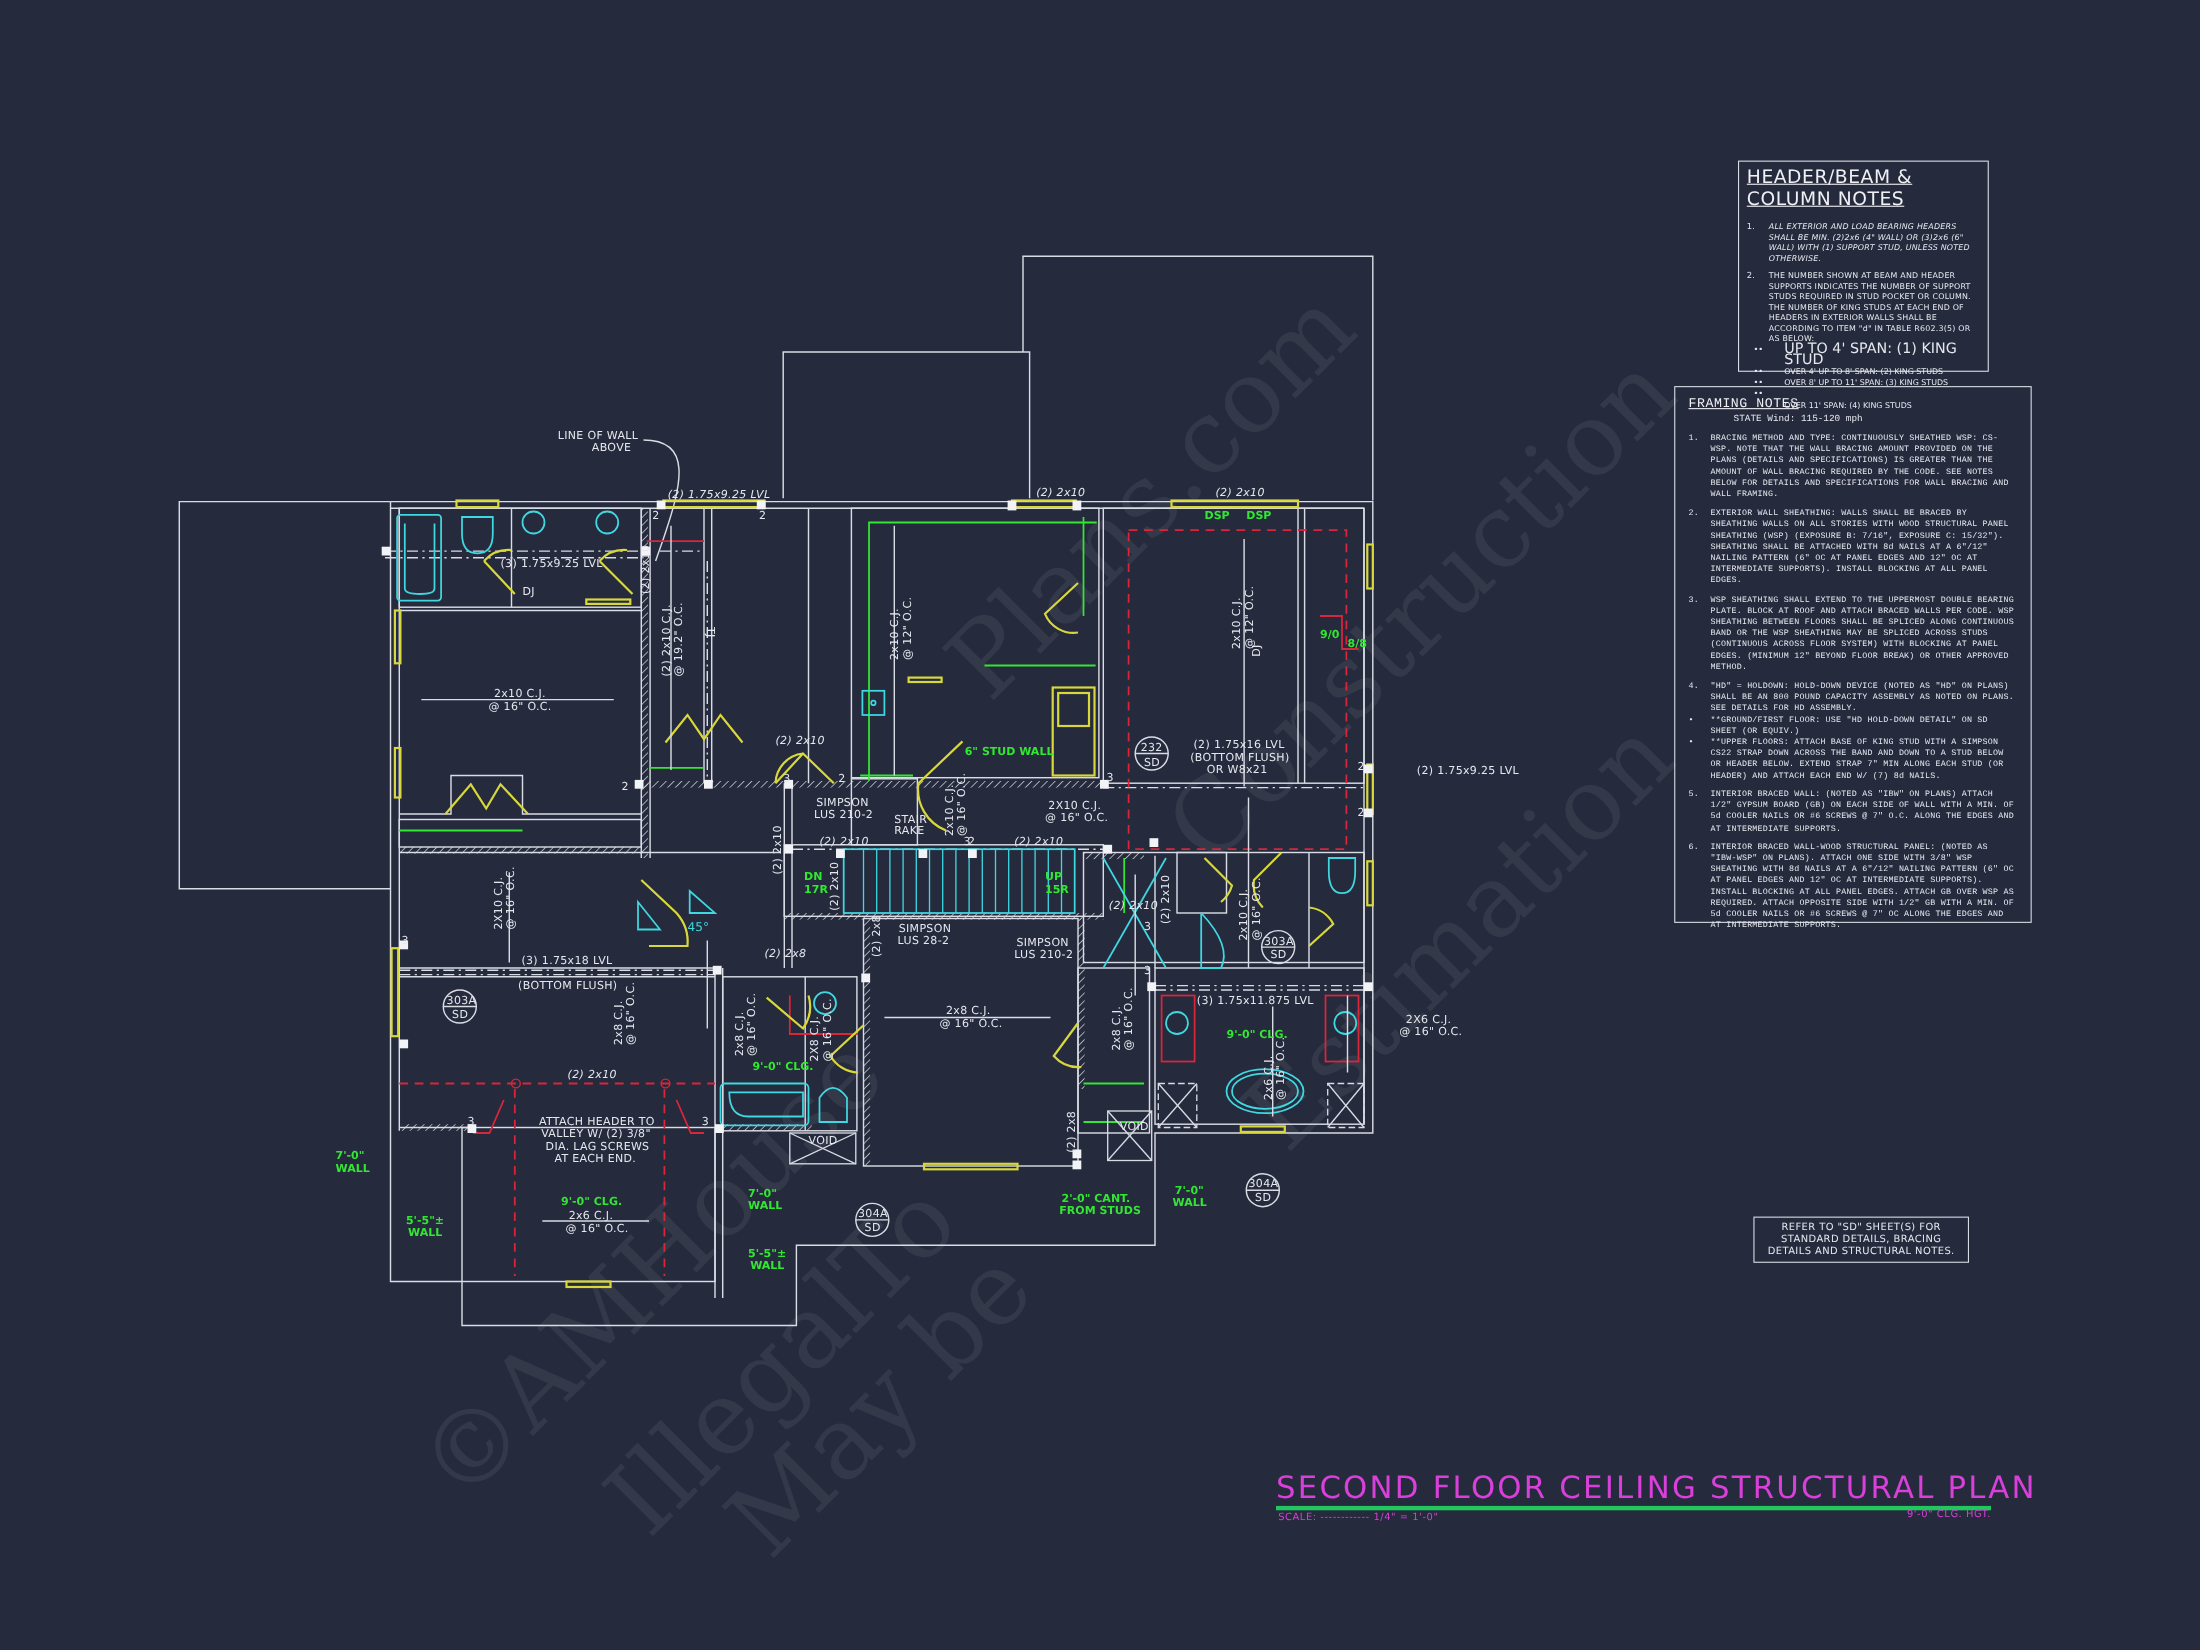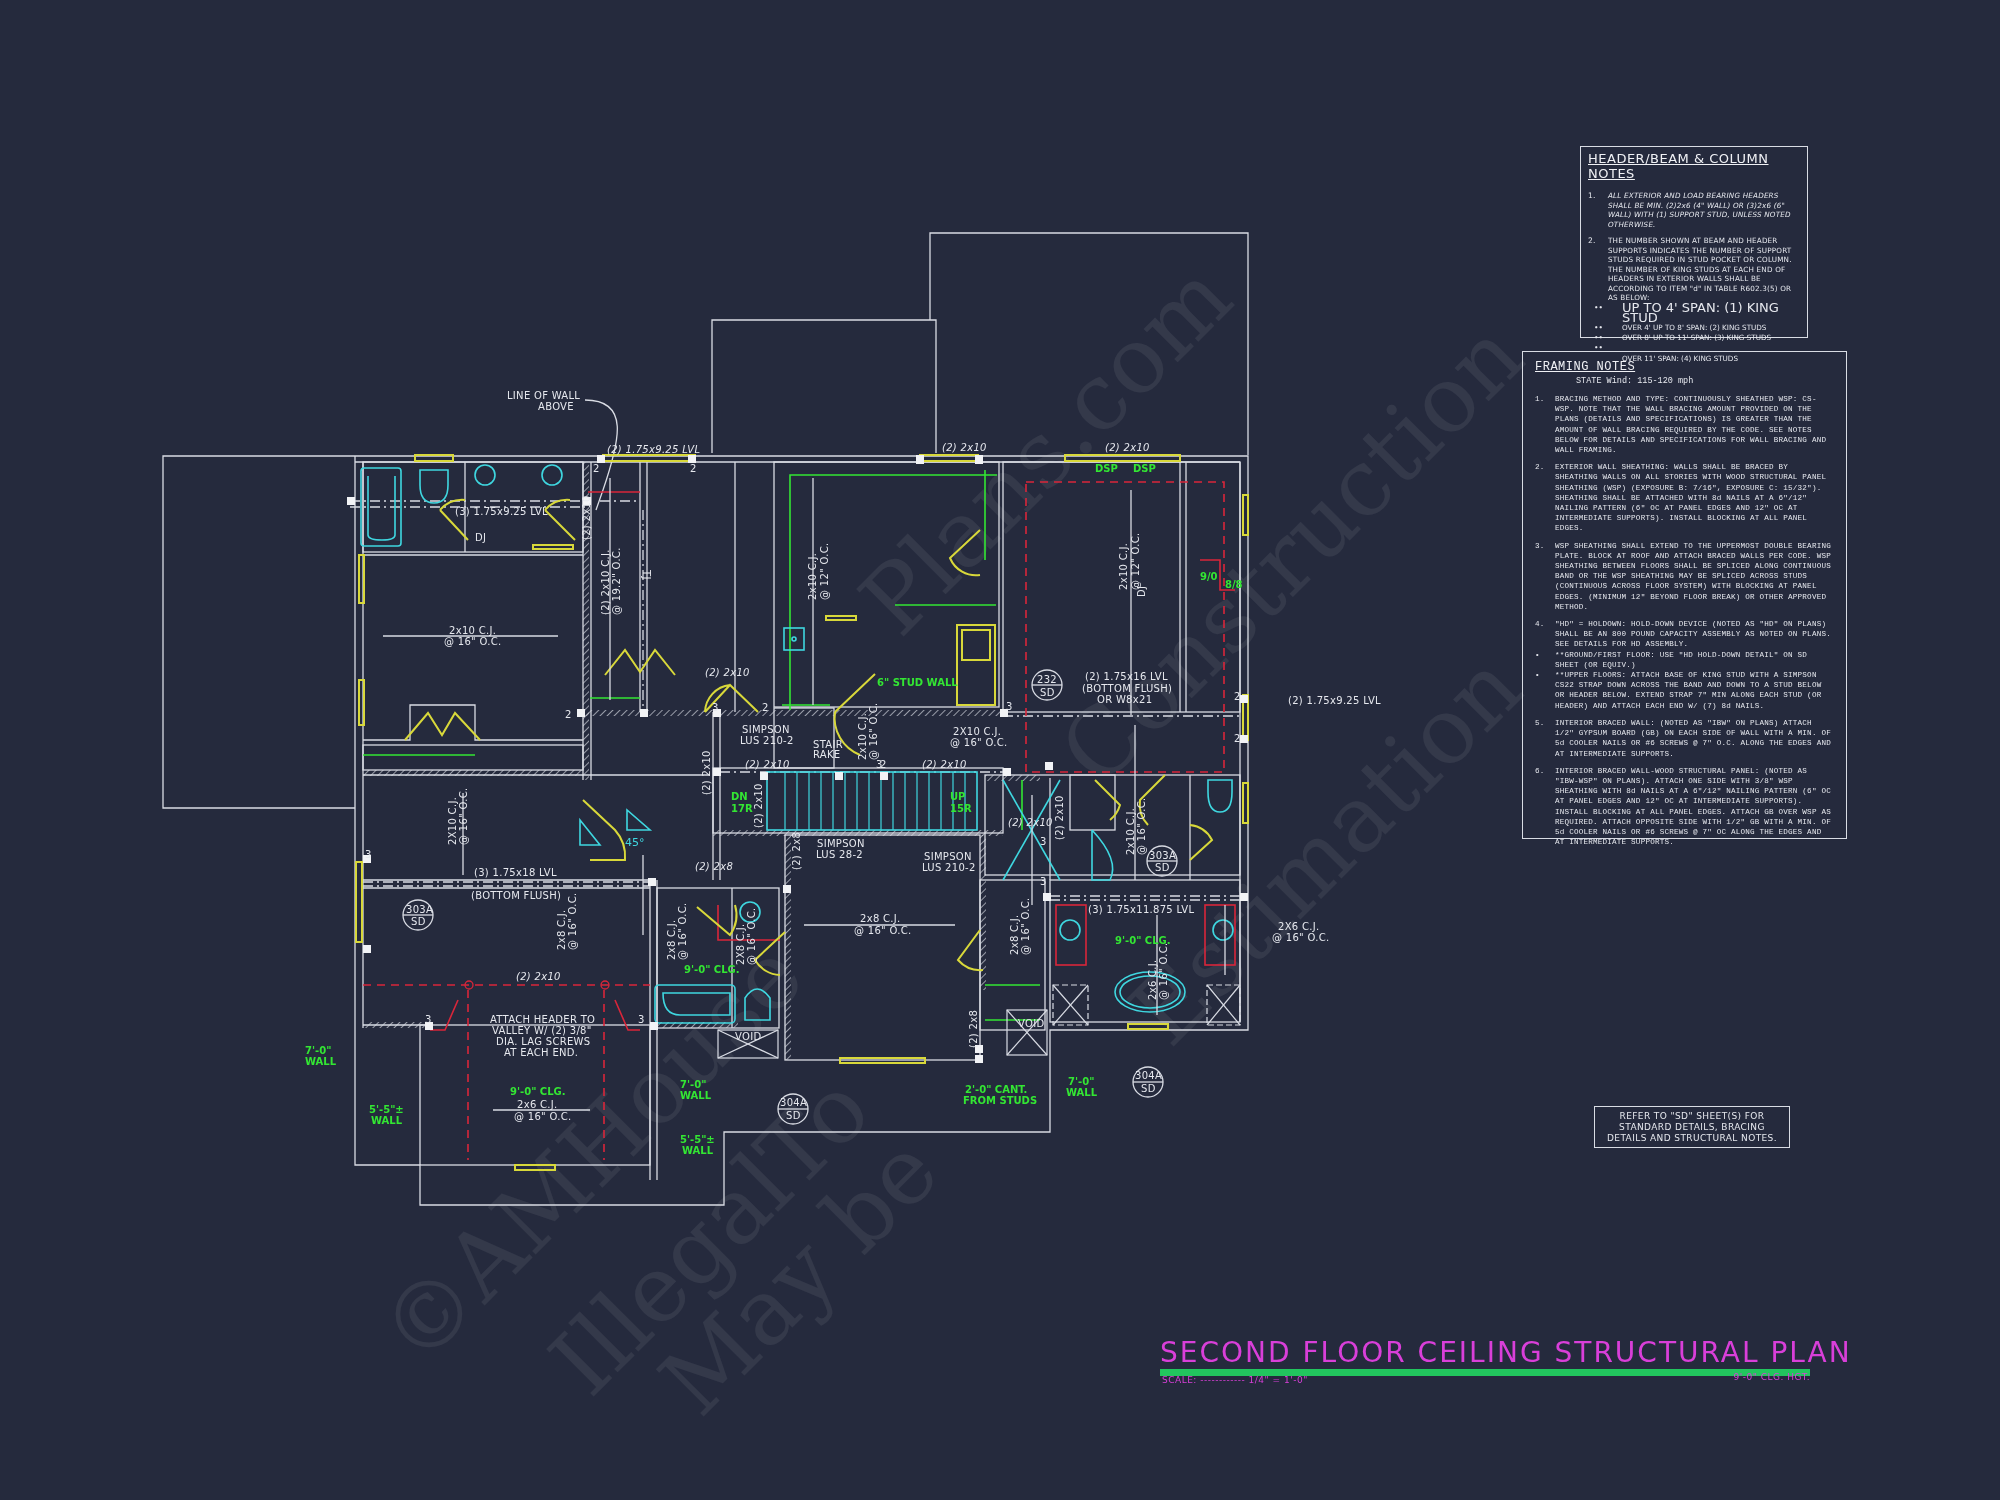--- a/index.html
+++ b/index.html
@@ -15,21 +15,21 @@
   .notes-title { font-size:12px; text-decoration:underline; color:#f0f1f5; letter-spacing:0.5px; margin:0 0 2px 0; }
   .notes-sub { font-size:8.5px; color:#e6e8ee; margin-bottom:8px;margin-left:41px; }
   .note { display:flex; font-size:7.6px; line-height:10.2px; color:#e6e8ee; margin-bottom:7px; letter-spacing:0.2px; }
   .note .num { width:20px; flex:none; }
   .note.tight { margin-bottom:0; }
   .bullets { margin:0 0 0 0; }
   .bullet-row { display:flex; font-size:7.6px; line-height:10.2px; }
   .bullet-row .dot { width:34px; flex:none; padding-left:6px; box-sizing:border-box; }
   .title-block { position:absolute; left:1160px; top:1338px; width:650px; }
   .title-main { font-size:28px; color:#d93fd9; letter-spacing:2px; font-family:"DejaVu Sans", sans-serif;
-                font-weight:normal; white-space:nowrap; border-bottom:7px solid #22c55e; padding-bottom:1px; line-height:30px; }
+                font-weight:normal; white-space:nowrap; border-bottom:4px solid #22c55e; padding-bottom:1px; line-height:30px; }
   .title-scale { font-size:9px; color:#d93fd9; position:absolute; left:2px; top:37px; letter-spacing:0.5px; }
   .title-clg { font-size:9px; color:#d93fd9; position:absolute; right:0; top:34px; letter-spacing:0.5px; }
   .refer-box { position:absolute; left:1594px; top:1106px; width:196px; height:42px; border:1.5px solid #d9dce4;
                box-sizing:border-box; text-align:center; font-size:9px; line-height:11px; color:#e6e8ee; padding-top:4px; letter-spacing:0.4px; }
 </style>
 </head>
 <body>
 
 <svg width="2000" height="1500" viewBox="0 0 2000 1500" xmlns="http://www.w3.org/2000/svg">
   <defs>
@@ -445,21 +445,21 @@
     <text class="lbl" x="1234" y="742">2</text>
     <text class="lbl" x="365" y="858">3</text>
     <text class="lbl" x="425" y="1023">3</text>
     <text class="lbl" x="638" y="1023">3</text>
     <text class="lbl" x="1040" y="885">3</text>
     <text class="lbl" x="1040" y="845">3</text>
   </g>
 </svg>
 
 <div class="notes-box" style="left:1580px; top:146px; width:228px; height:192px; padding:4px 7px 4px 7px;">
-  <div class="notes-title" style="font-size:13px;">HEADER/BEAM &amp; COLUMN NOTES</div>
+  <div class="notes-title" style="font-size:17px;">HEADER/BEAM &amp; COLUMN NOTES</div>
   <div style="height:8px;"></div>
   <div class="note">
     <span class="num">1.</span>
     <span style="font-size:7.2px;line-height:9.5px;font-style:italic;">ALL EXTERIOR AND LOAD BEARING HEADERS SHALL BE MIN. (2)2x6 (4" WALL) OR (3)2x6 (6" WALL) WITH (1) SUPPORT STUD, UNLESS NOTED OTHERWISE.</span>
   </div>
   <div class="note tight">
     <span class="num">2.</span>
     <span style="font-size:7.2px;line-height:9.5px;">THE NUMBER SHOWN AT BEAM AND HEADER SUPPORTS INDICATES THE NUMBER OF SUPPORT STUDS REQUIRED IN STUD POCKET OR COLUMN. THE NUMBER OF KING STUDS AT EACH END OF HEADERS IN EXTERIOR WALLS SHALL BE ACCORDING TO ITEM "d" IN TABLE R602.3(5) OR AS BELOW:</span>
   </div>
   <div class="bullets">

